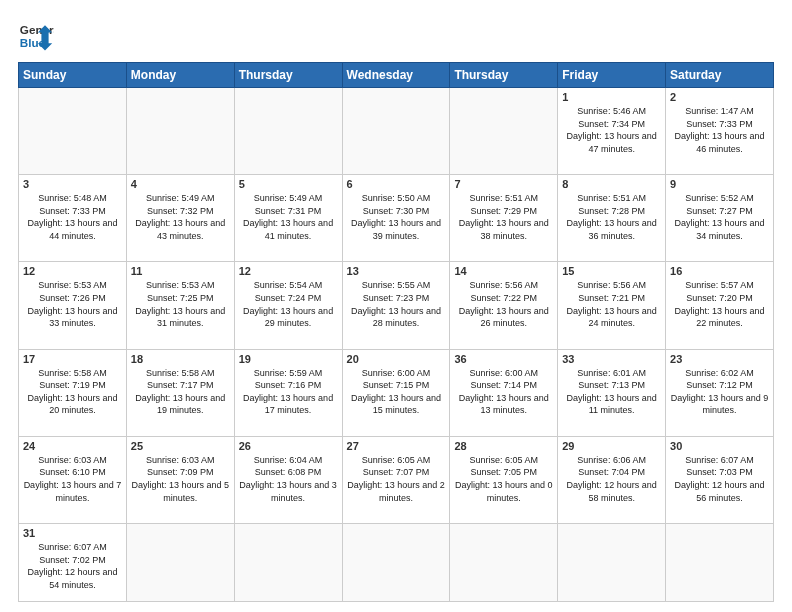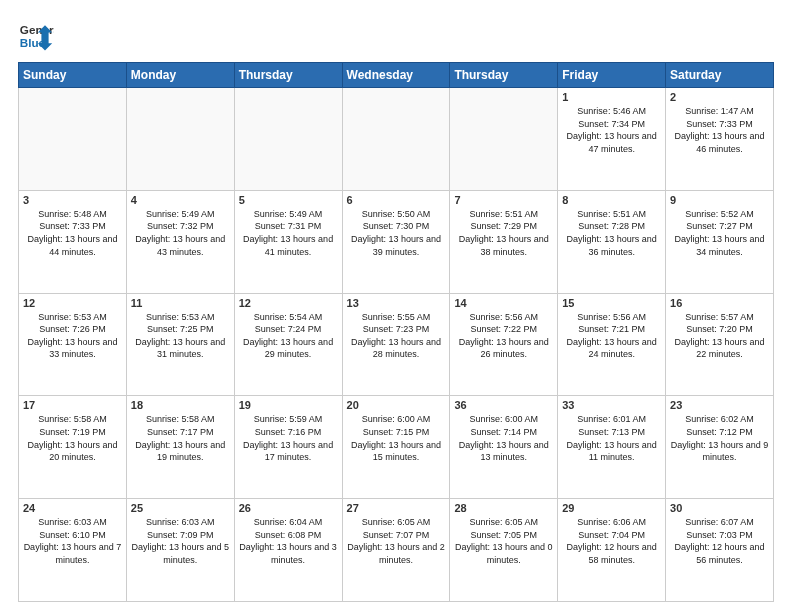--- a/index.html
+++ b/index.html
@@ -306,15 +306,29 @@
 Sunset: 7:04 PM
 Daylight: 12 hours and 58 minutes.</div>
           </td>
           <td>
             <span class="day-num">30</span>
             <div class="cell-info">Sunrise: 6:07 AM
 Sunset: 7:03 PM
 Daylight: 12 hours and 56 minutes.</div>
           </td>
         </tr>
+        <tr class="last-row">
+          <td>
+            <span class="day-num">31</span>
+            <div class="cell-info">Sunrise: 6:07 AM
+Sunset: 7:02 PM
+Daylight: 12 hours and 54 minutes.</div>
+          </td>
+          <td class="empty-cell"></td>
+          <td class="empty-cell"></td>
+          <td class="empty-cell"></td>
+          <td class="empty-cell"></td>
+          <td class="empty-cell"></td>
+          <td class="empty-cell"></td>
+        </tr>
       </tbody>
   </table>
 </div>
 
 </body></html>

